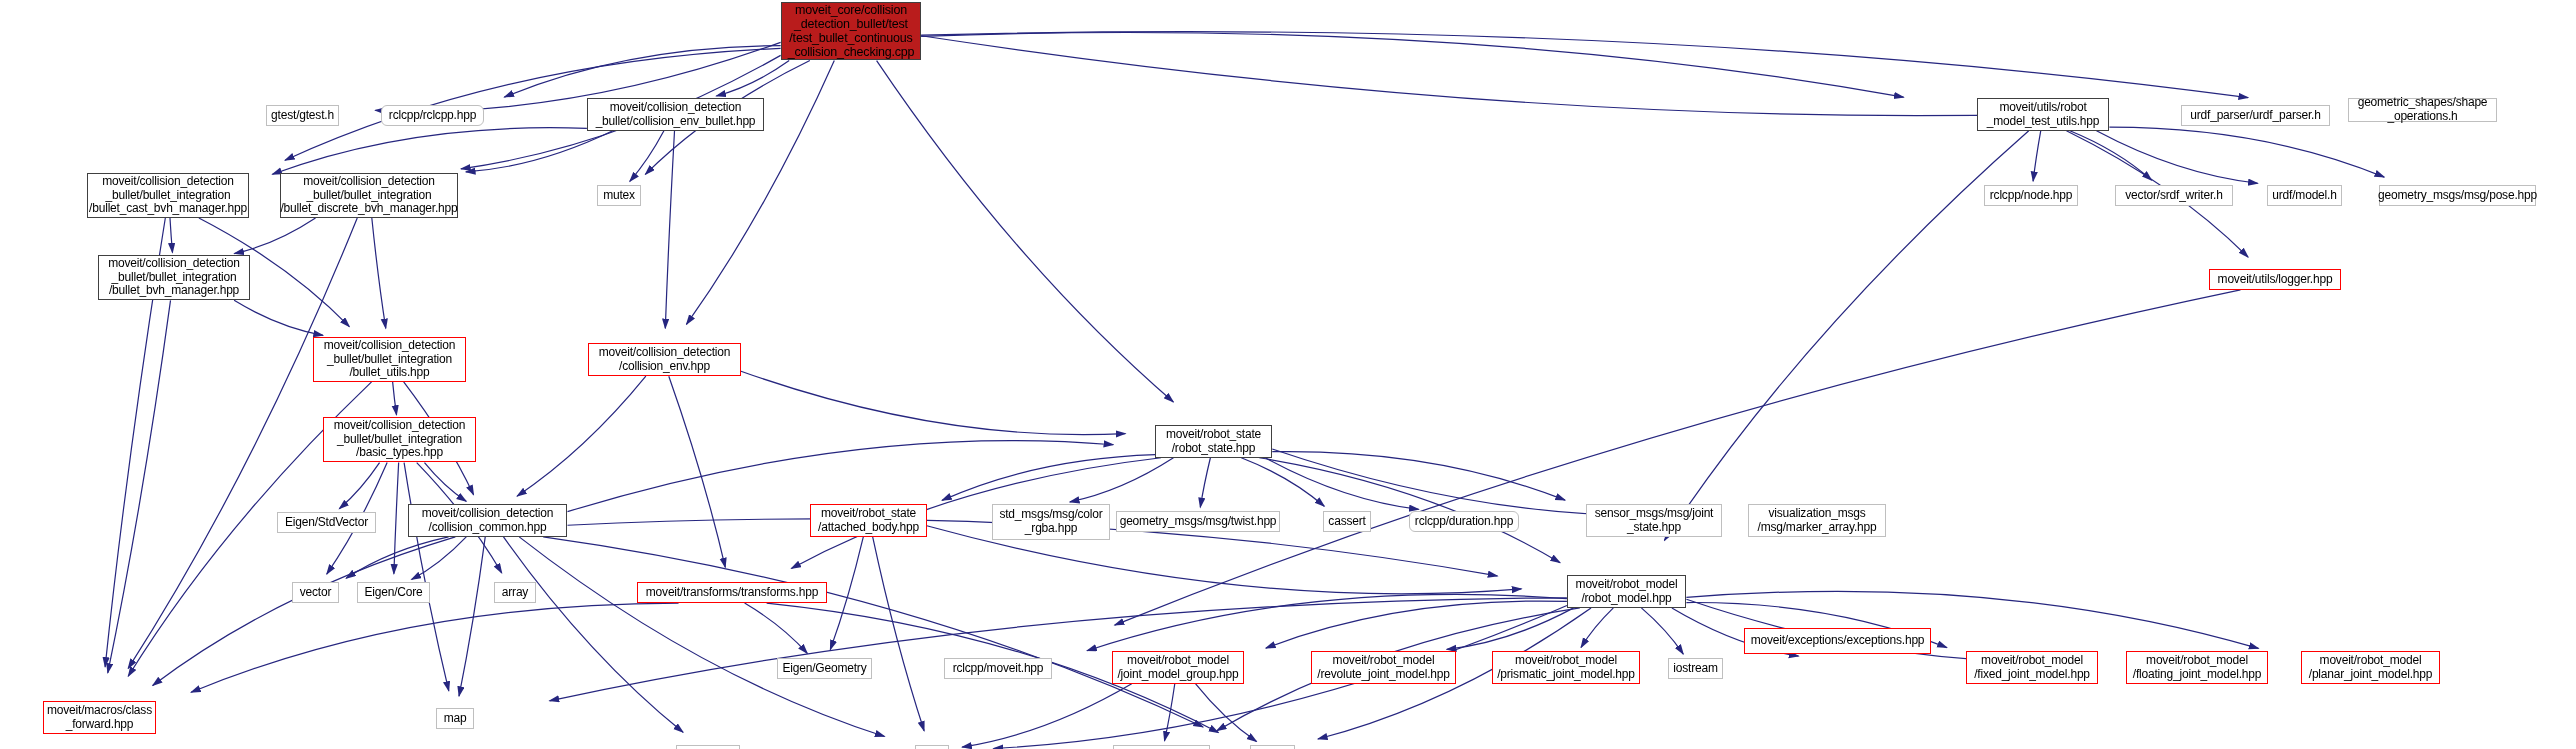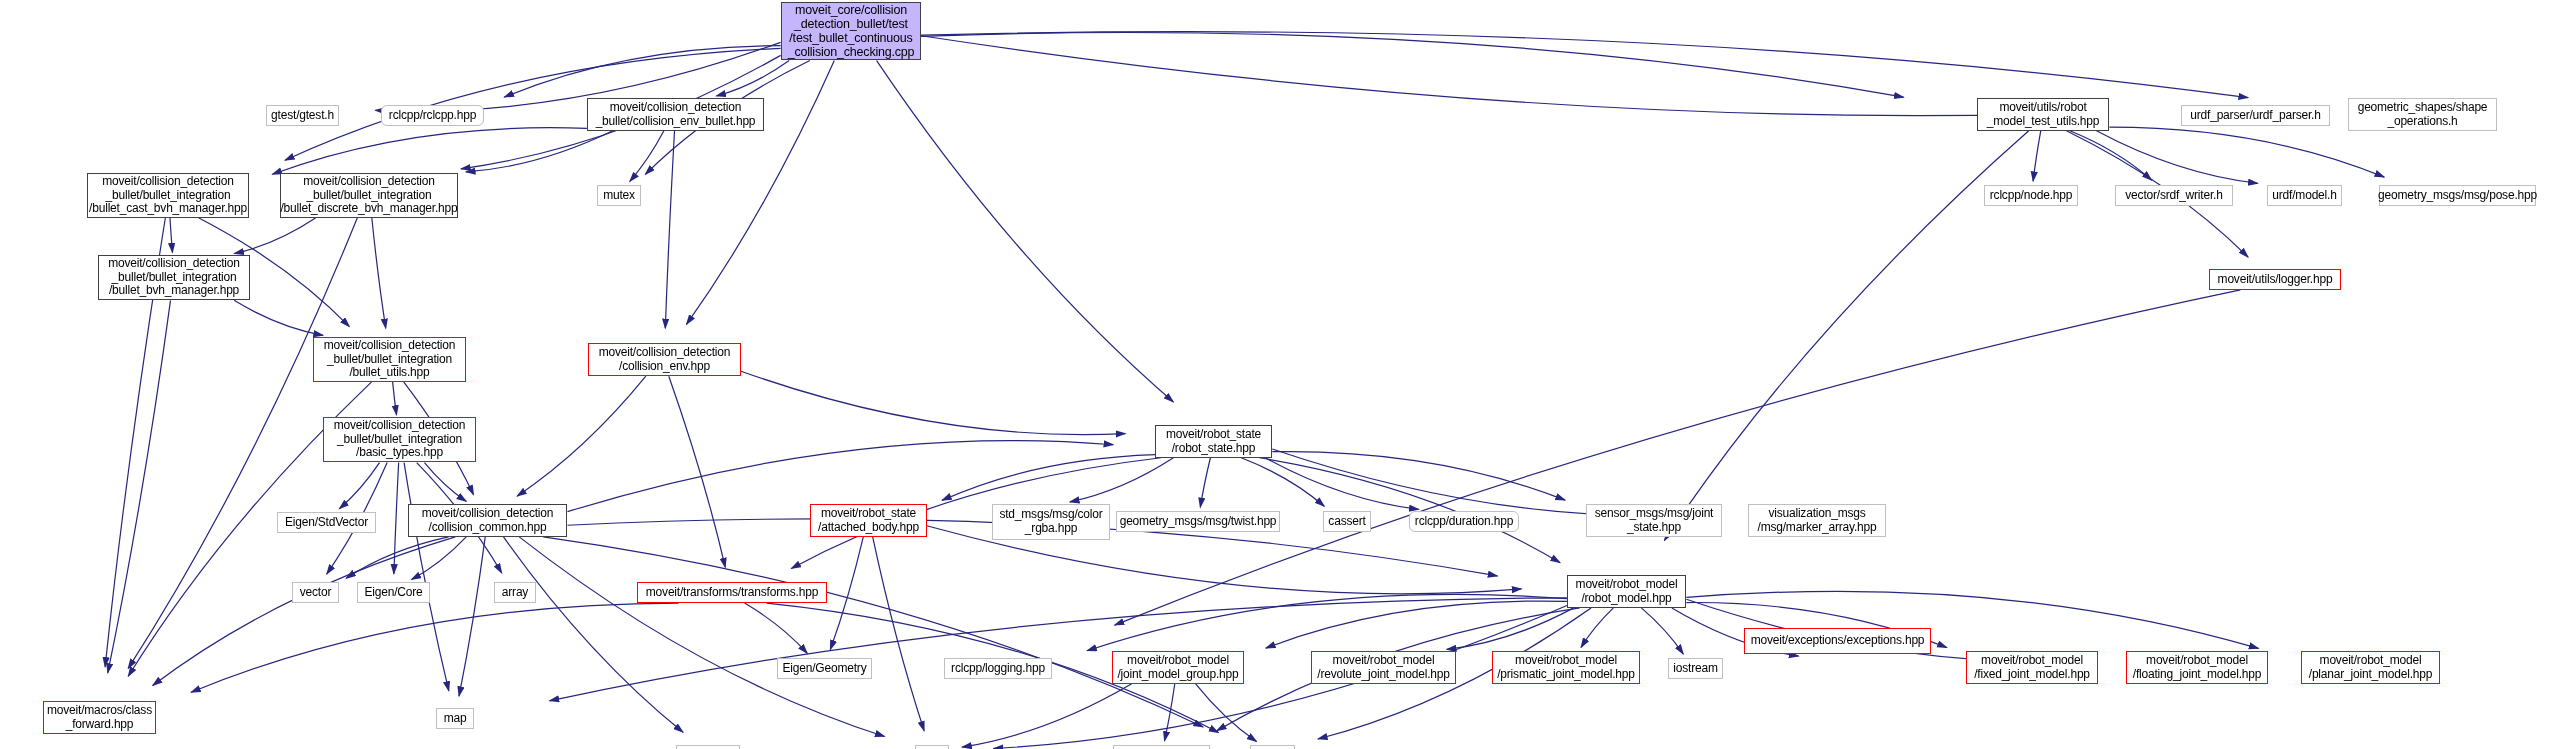--- a/index.html
+++ b/index.html
@@ -22,21 +22,21 @@
     background:#ffffff;
     border:0.8px solid #bfbfbf;
     color:#000000;
     font-size:12px;
     line-height:13.7px;
     white-space:pre-line;
     letter-spacing:-0.2px;
     padding:0.8px 3.2px;
   }
   .node.root{
-    background:#c4b5fd;
+    background:#b91c1c;
     border:0.8px solid #404040;
     font-size:12.5px;
     line-height:14px;
   }
   .node.dark{
     border:0.8px solid #404040;
   }
   .node.red{
     border:0.8px solid #ff0000;
   }
@@ -141,21 +141,21 @@
 _detection_bullet/test
 /test_bullet_continuous
 _collision_checking.cpp</div>
       <div class="node " style="left: 266px; top: 105px; width: 73px; height: 21px;">gtest/gtest.h</div>
       <div class="node " style="left: 381px; top: 105px; width: 103px; height: 21px; border-radius: 6px;">rclcpp/rclcpp.hpp</div>
       <div class="node dark" style="left: 587px; top: 98px; width: 177px; height: 33px;">moveit/collision_detection
 _bullet/collision_env_bullet.hpp</div>
       <div class="node dark" style="left: 1977px; top: 98px; width: 132px; height: 33px;">moveit/utils/robot
 _model_test_utils.hpp</div>
       <div class="node " style="left: 2169px; top: 105px; width: 149px; height: 21px; margin-left: 12px;">urdf_parser/urdf_parser.h</div>
-      <div class="node " style="left: 2348px; top: 98px; width: 149px; height: 33px;">geometric_shapes/shape
+      <div class="node " style="left: 2348px; top: 98px; width: 149px; height: 24px;">geometric_shapes/shape
 _operations.h</div>
       <div class="node dark" style="left: 87px; top: 173px; width: 162px; height: 45px;">moveit/collision_detection
 _bullet/bullet_integration
 /bullet_cast_bvh_manager.hpp</div>
       <div class="node dark" style="left: 280px; top: 173px; width: 178px; height: 45px;">moveit/collision_detection
 _bullet/bullet_integration
 /bullet_discrete_bvh_manager.hpp</div>
       <div class="node " style="left: 597px; top: 185px; width: 44px; height: 21px;">mutex</div>
       <div class="node " style="left: 1984px; top: 185px; width: 94px; height: 21px;">rclcpp/node.hpp</div>
       <div class="node " style="left: 2115px; top: 185px; width: 118px; height: 21px;">vector/srdf_writer.h</div>
@@ -189,21 +189,21 @@
 _state.hpp</div>
       <div class="node " style="left: 1748px; top: 504px; width: 138px; height: 33px;">visualization_msgs
 /msg/marker_array.hpp</div>
       <div class="node " style="left: 292px; top: 582px; width: 47px; height: 21px;">vector</div>
       <div class="node " style="left: 357px; top: 582px; width: 73px; height: 21px;">Eigen/Core</div>
       <div class="node " style="left: 494px; top: 582px; width: 42px; height: 21px;">array</div>
       <div class="node red" style="left: 637px; top: 582px; width: 190px; height: 21px;">moveit/transforms/transforms.hpp</div>
       <div class="node dark" style="left: 1567px; top: 575px; width: 119px; height: 33px;">moveit/robot_model
 /robot_model.hpp</div>
       <div class="node " style="left: 777px; top: 658px; width: 95px; height: 21px;">Eigen/Geometry</div>
-      <div class="node " style="left: 944px; top: 658px; width: 108px; height: 21px;">rclcpp/logging.hpp</div>
+      <div class="node " style="left: 944px; top: 658px; width: 108px; height: 21px;">rclcpp/moveit.hpp</div>
       <div class="node red" style="left: 1112px; top: 651px; width: 132px; height: 33px;">moveit/robot_model
 /joint_model_group.hpp</div>
       <div class="node red" style="left: 1311px; top: 651px; width: 145px; height: 33px;">moveit/robot_model
 /revolute_joint_model.hpp</div>
       <div class="node red" style="left: 1492px; top: 651px; width: 148px; height: 33px;">moveit/robot_model
 /prismatic_joint_model.hpp</div>
       <div class="node " style="left: 1668px; top: 658px; width: 55px; height: 21px;">iostream</div>
       <div class="node red" style="left: 1744px; top: 628px; width: 187px; height: 26px;">moveit/exceptions/exceptions.hpp</div>
       <div class="node red" style="left: 1966px; top: 651px; width: 132px; height: 33px;">moveit/robot_model
 /fixed_joint_model.hpp</div>

